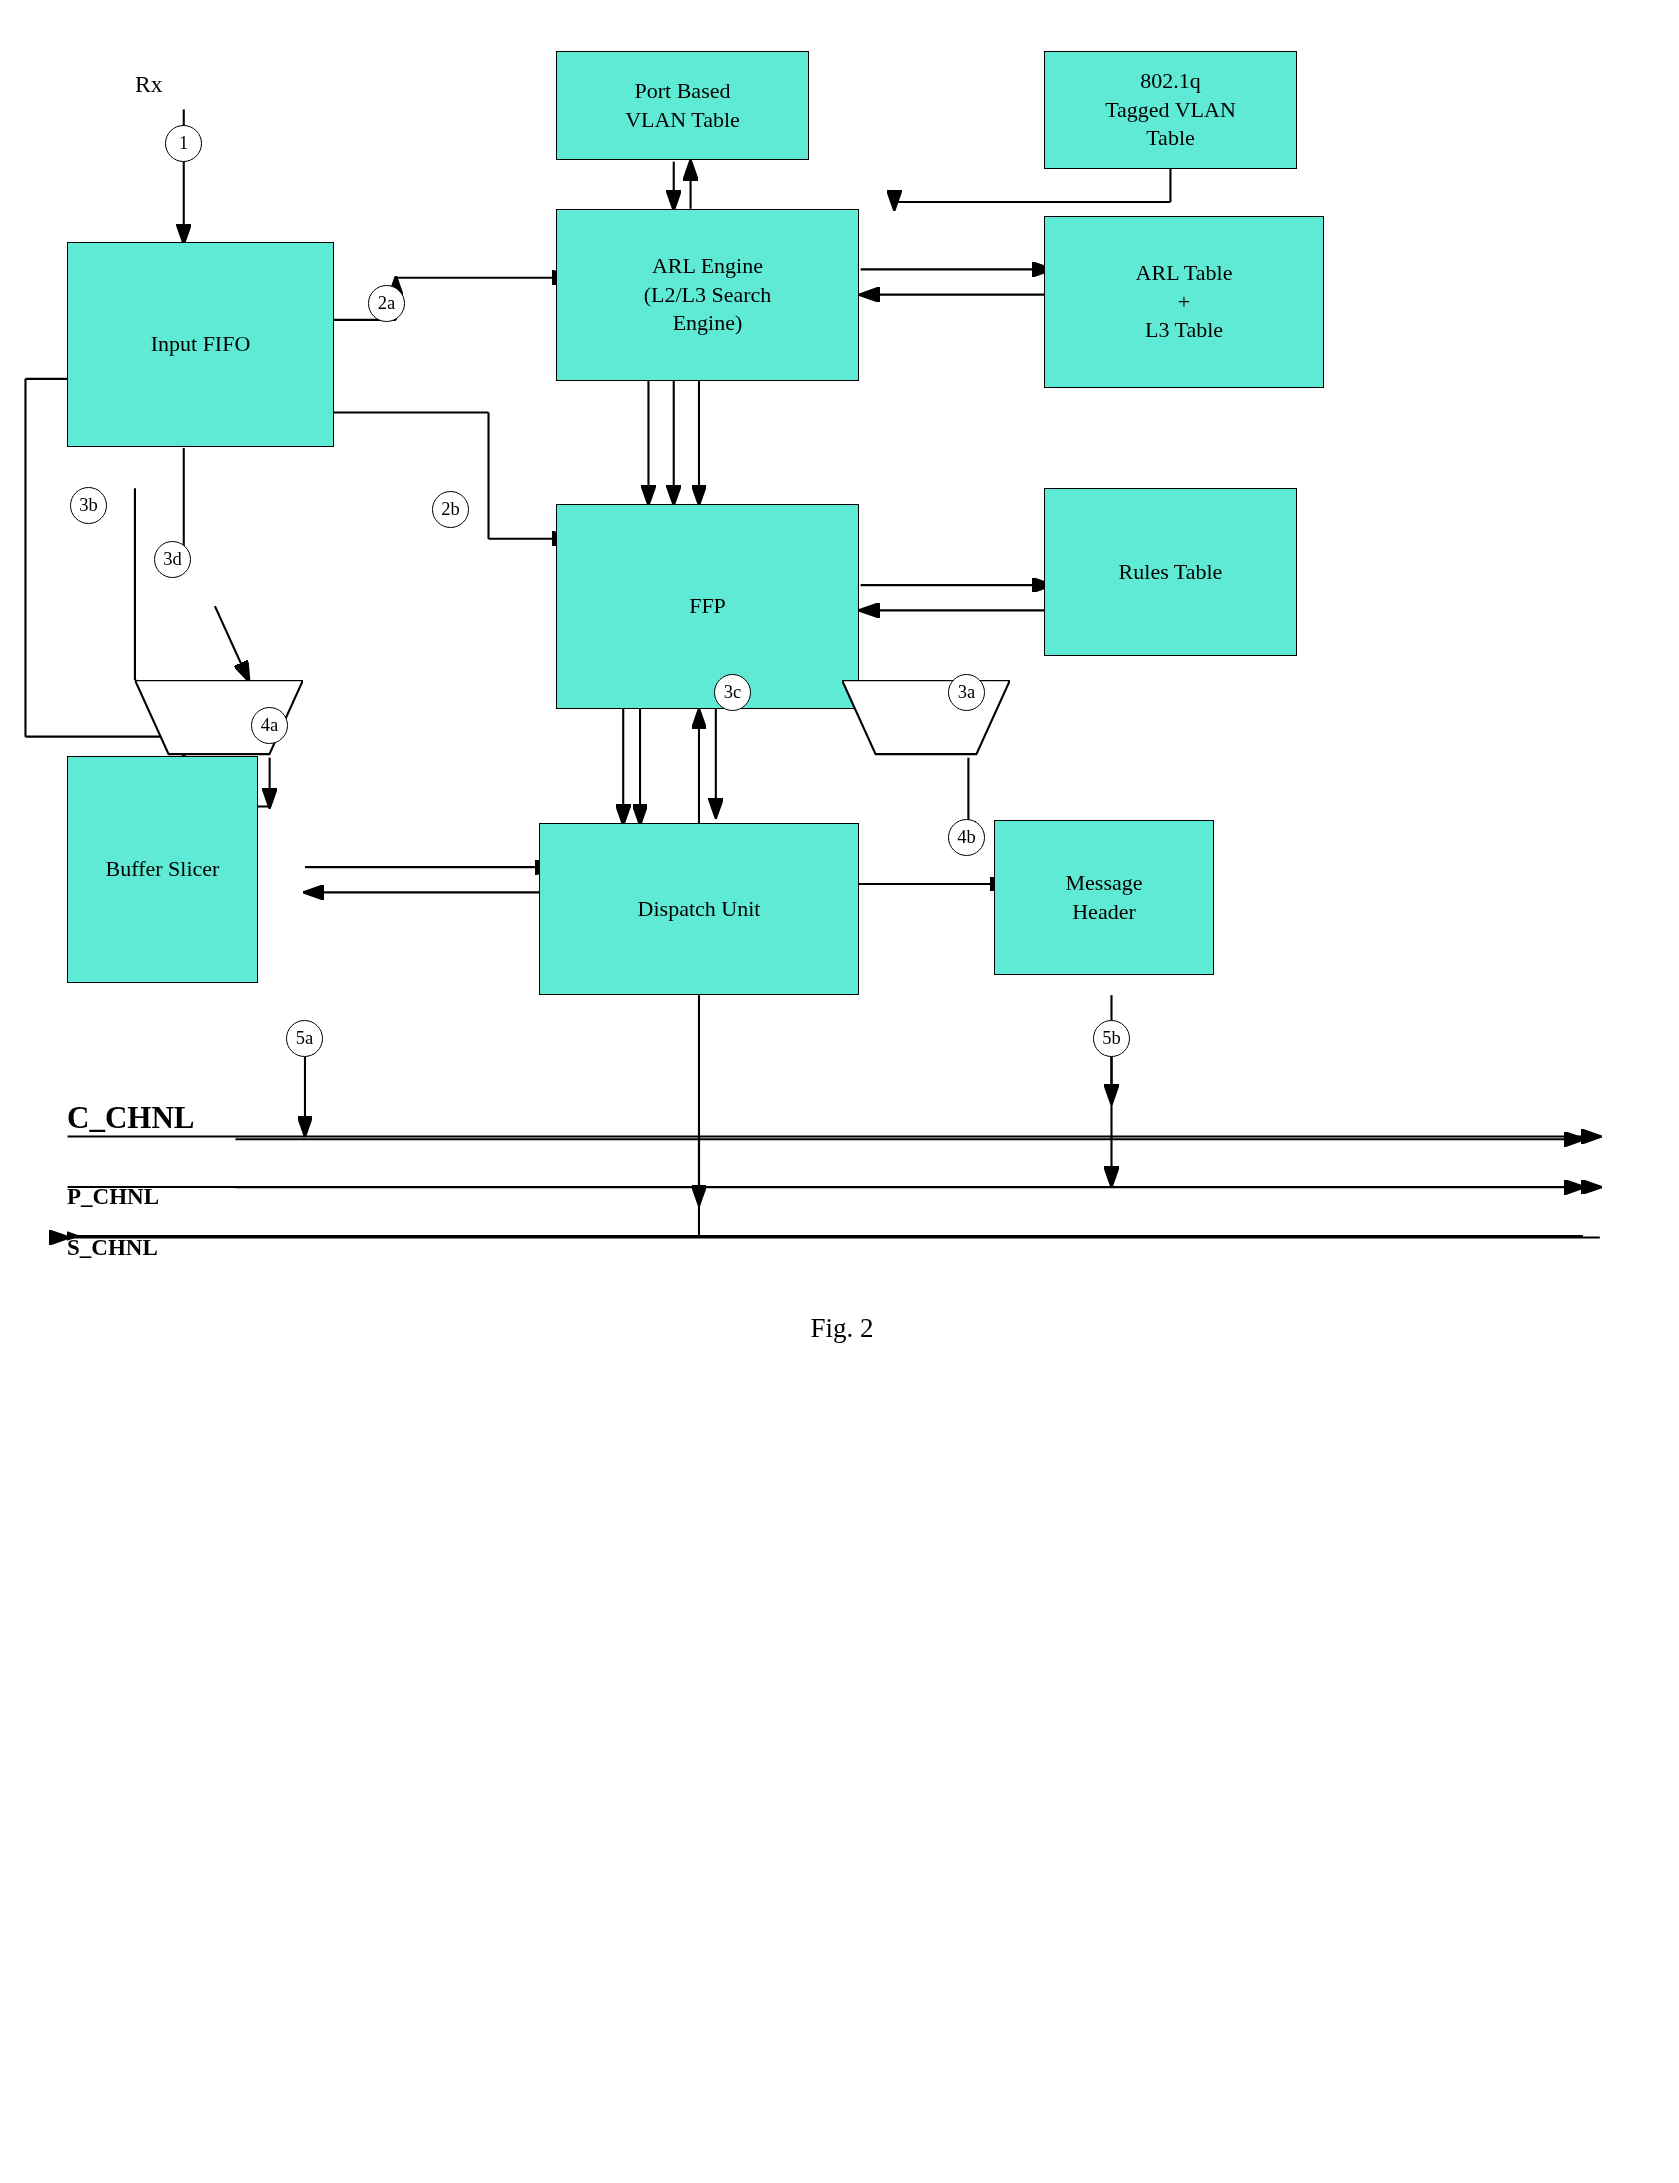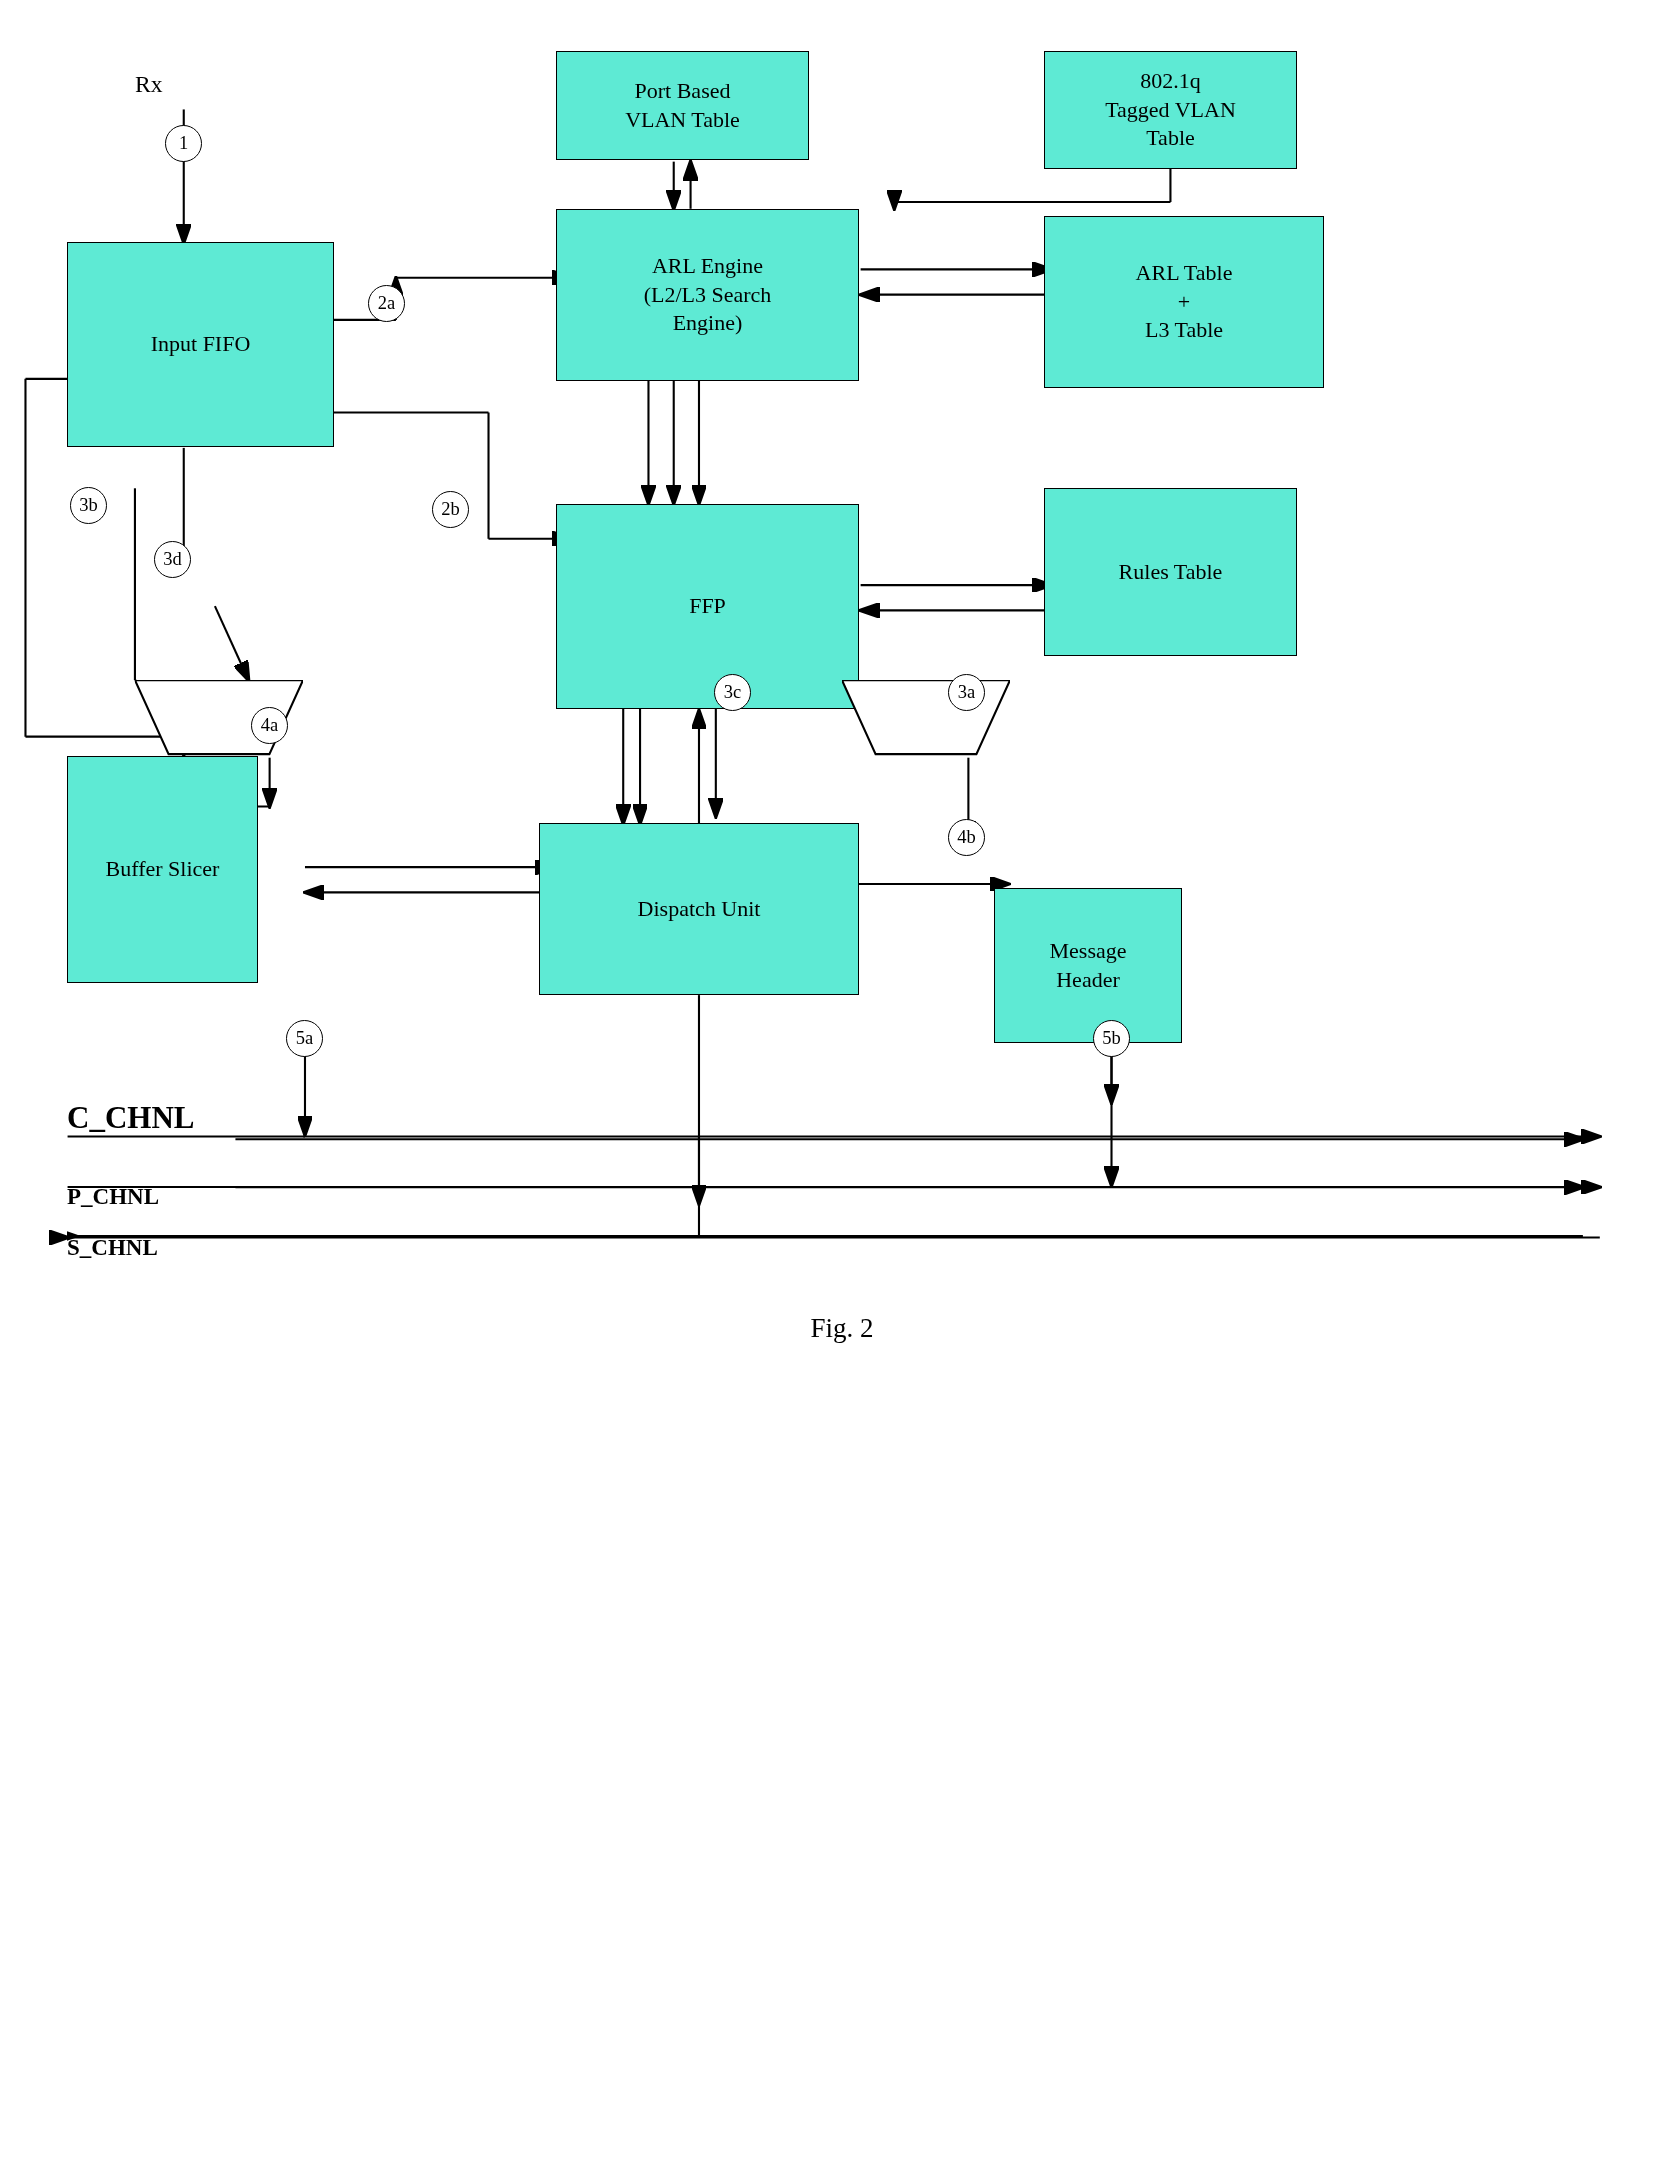--- a/index.html
+++ b/index.html
@@ -194,21 +194,21 @@
   </div>
 
   <div class="box" style="left:67px; top:756px; width:191px; height:227px;text-align:right;">
     <span>Buffer Slicer</span>
   </div>
 
   <div class="box" style="left:539px; top:823px; width:320px; height:172px;">
     <span>Dispatch Unit</span>
   </div>
 
-  <div class="box" style="left:994px; top:888px; width:188px; height:155px;">
+  <div class="box" style="left:994px; top:820px; width:220px; height:155px;">
     <span>Message<br>Header</span>
   </div>
 
   <svg style="position:absolute; left:135px; top:680px; width:168px; height:76px;" viewBox="0 0 200 90" width="168" height="76">
     <polygon points="0,0 200,0 160,88 40,88" fill="white" stroke="black" stroke-width="2.5"></polygon>
   </svg>
 
   <svg style="position:absolute; left:842px; top:680px; width:168px; height:76px;" viewBox="0 0 200 90" width="168" height="76">
     <polygon points="0,0 200,0 160,88 40,88" fill="white" stroke="black" stroke-width="2.5"></polygon>
   </svg>

